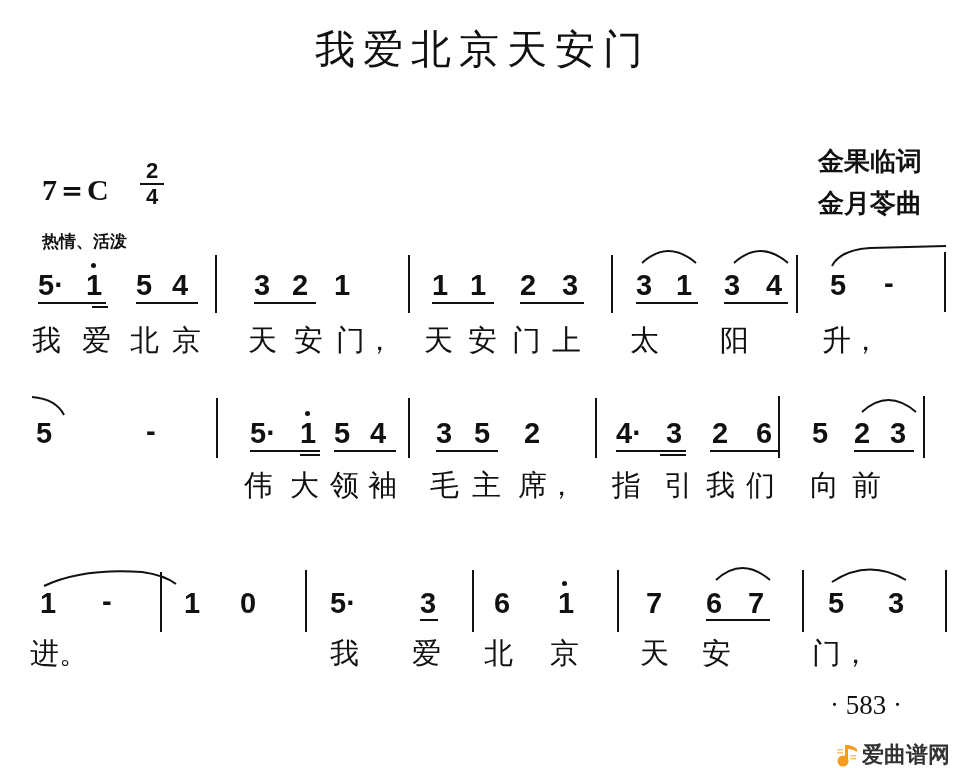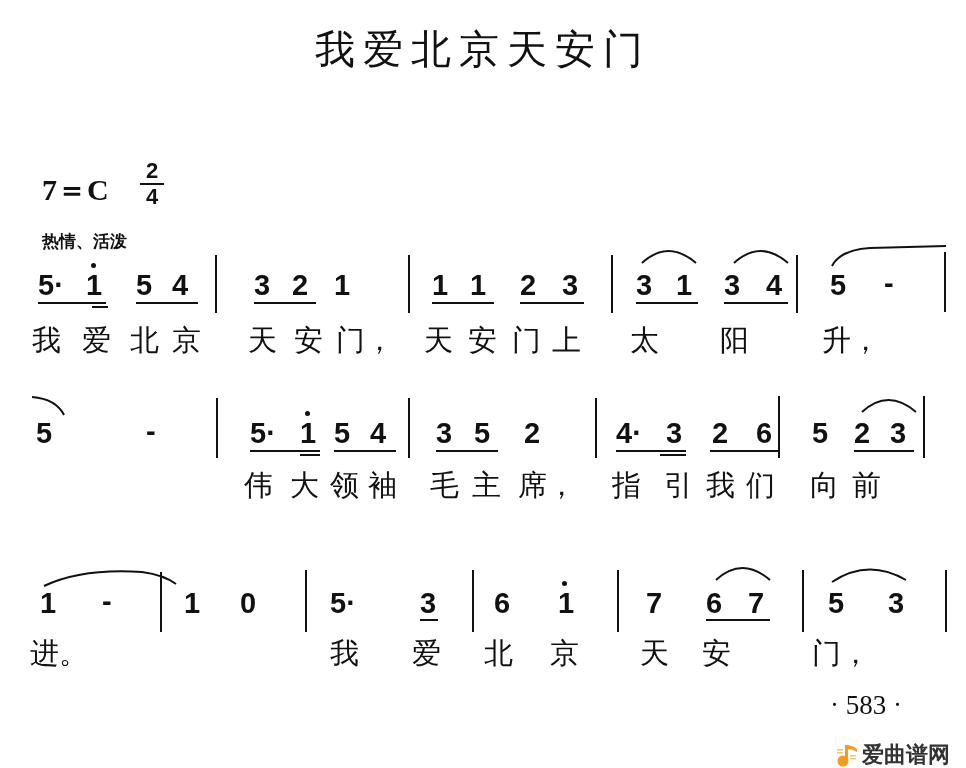--- a/index.html
+++ b/index.html
@@ -30,20 +30,22 @@
 <div class="abs title">我爱北京天安门</div>
 
 <div class="abs key">7＝C</div>
 <div class="abs frac">
   <span>2</span>
   <span class="bar"></span>
   <span>4</span>
 </div>
 <div class="abs tempo">热情、活泼</div>
 <div class="abs credits">
+  <div>金果临词</div>
+  <div>金月苓曲</div>
 </div>
 
 <div>
   <span class="n" style="left:38px;top:270px">5·</span>
   <span class="n" style="left:86px;top:270px">1</span>
   <span class="dot" style="left:91px;top:263px"></span>
   <span class="n" style="left:136px;top:270px">5</span>
   <span class="n" style="left:172px;top:270px">4</span>
   <div class="ul" style="left:38px;top:302px;width:68px"></div>
   <div class="ul" style="left:92px;top:306px;width:16px"></div>

